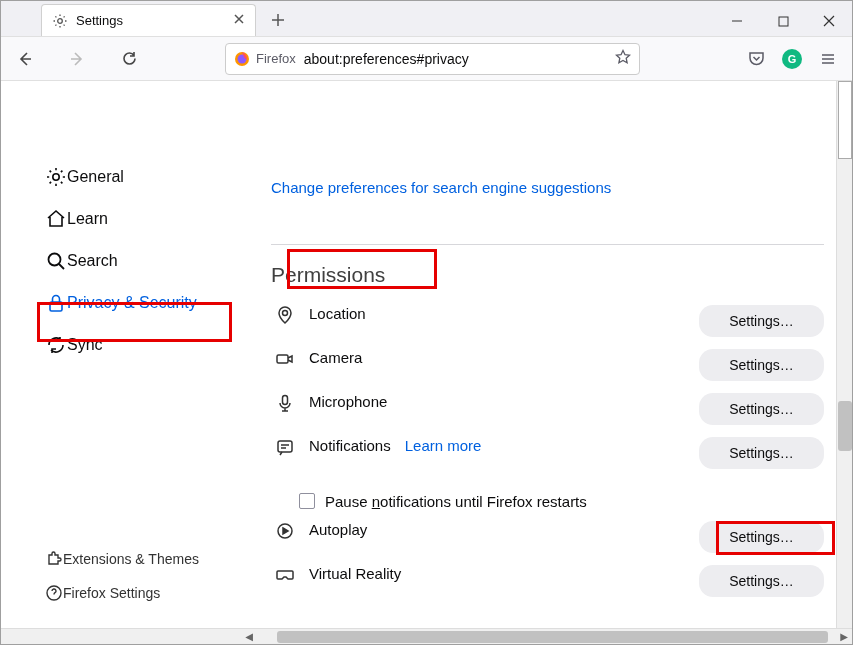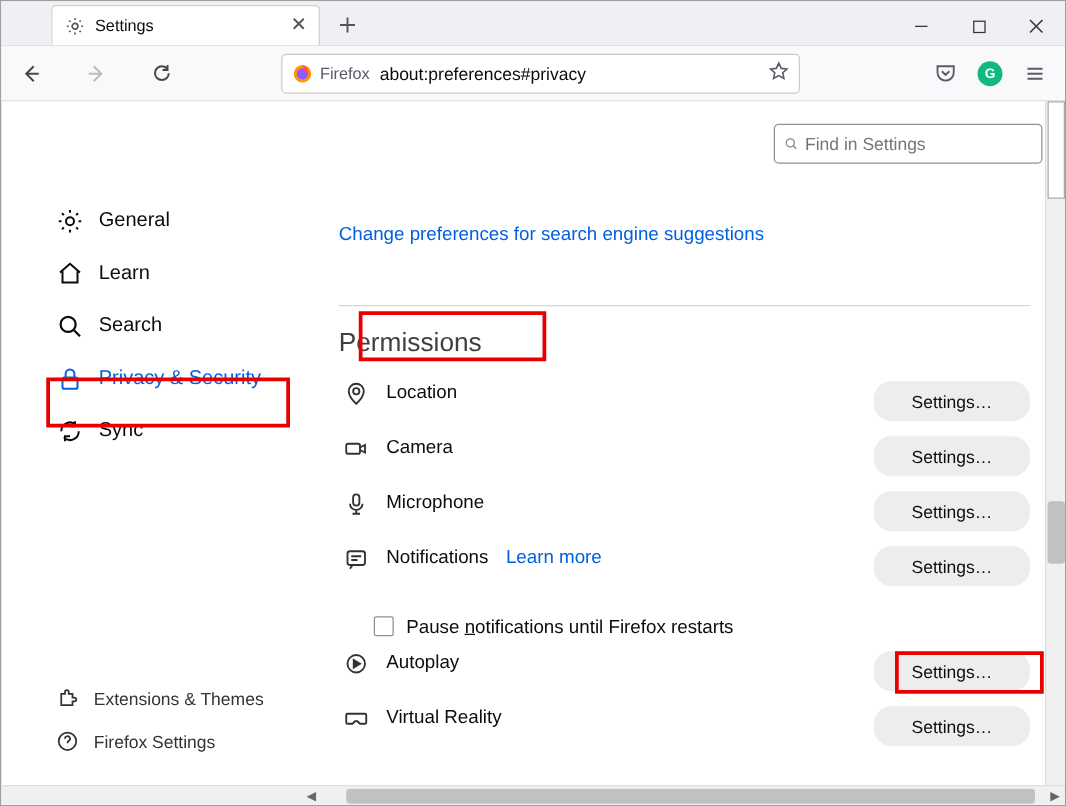--- a/index.html
+++ b/index.html
@@ -30,21 +30,21 @@
     .toolbar-right { display: flex; gap: 4px; align-items: center; }
     .ext-badge { width: 20px; height: 20px; border-radius: 50%; background: #10b981; display:flex; align-items:center; justify-content:center; color:#fff; font-size:11px; font-weight:bold; }
     
     
     .content { display: flex; height: calc(645px - 36px - 44px - 16px); position: relative; }
     .vscroll-track { position: absolute; right: 0; top: 0; bottom: 0; width: 16px; background: #f0f0f0; border-left: 1px solid #ddd; }
     .vscroll-thumb { position: absolute; top: 0; right: 0; width: 14px; height: 78px; background: #fff; border: 1px solid #aaa; }
     .vscroll-thumb.mid { top: 320px; height: 50px; background: #c1c1c1; border: none; border-radius: 3px; }
     
     .sidebar { width: 240px; padding: 75px 0 0 40px; display: flex; flex-direction: column; }
-    .side-item { display: flex; align-items: center; gap: 12px; height: 42px; padding: 0 4px; font-size: 16px; color: #0c0c0d; cursor: pointer; border-radius: 4px; text-align: center; }
+    .side-item { display: flex; align-items: center; height: 42px; padding: 0 4px; font-size: 16px; color: #0c0c0d; cursor: pointer; border-radius: 4px; text-align: center; }
     .side-item.active { color: #0060df; }
     .side-item svg { flex-shrink: 0; }
     .highlight-red-sidebar { border: 3px solid #e60000; position: absolute; left: 36px; top: 221px; width: 195px; height: 40px; pointer-events: none; }
     .sidebar-bottom { margin-top: auto; padding-bottom: 20px; }
     .side-item.small { font-size: 14px; height: 34px; color: #333; }
     
     .main { flex: 1; padding: 20px 28px 0 30px; overflow: hidden; position: relative; }
     .search-box { position: absolute; right: 18px; top: 18px; width: 215px; height: 32px; border: 1px solid #8f8f9d; border-radius: 4px; display: flex; align-items: center; padding: 0 8px; gap: 6px; color: #888; background:#fff; }
     .search-box input { border: none; outline: none; flex: 1; font-size: 14px; background: transparent; }
     
@@ -212,27 +212,20 @@
         <svg width="18" height="18" viewBox="0 0 18 18" stroke="#333" stroke-width="1.4" fill="none">
             <circle cx="9" cy="9" r="7"></circle>
             <path d="M7 7a2 2 0 1 1 3 1.7c-.7.4-1 1-1 1.8M9 13.2v.1"></path>
           </svg>
         <span>Firefox Settings</span>
       </div>
     </div>
   </div>
 
   <div class="main">
-    <div class="search-box">
-      <svg width="14" height="14" viewBox="0 0 14 14" stroke="#888" stroke-width="1.5" fill="none">
-          <circle cx="6" cy="6" r="4.5"></circle>
-          <path d="M9.5 9.5l3 3"></path>
-        </svg>
-      <input placeholder="Find in Settings" style="">
-    </div>
 
     <div class="perms-link-row">
       <span class="link">Change preferences for search engine suggestions</span>
     </div>
 
     <hr class="divider">
 
     <div class="section-title">Permissions</div>
 
     

